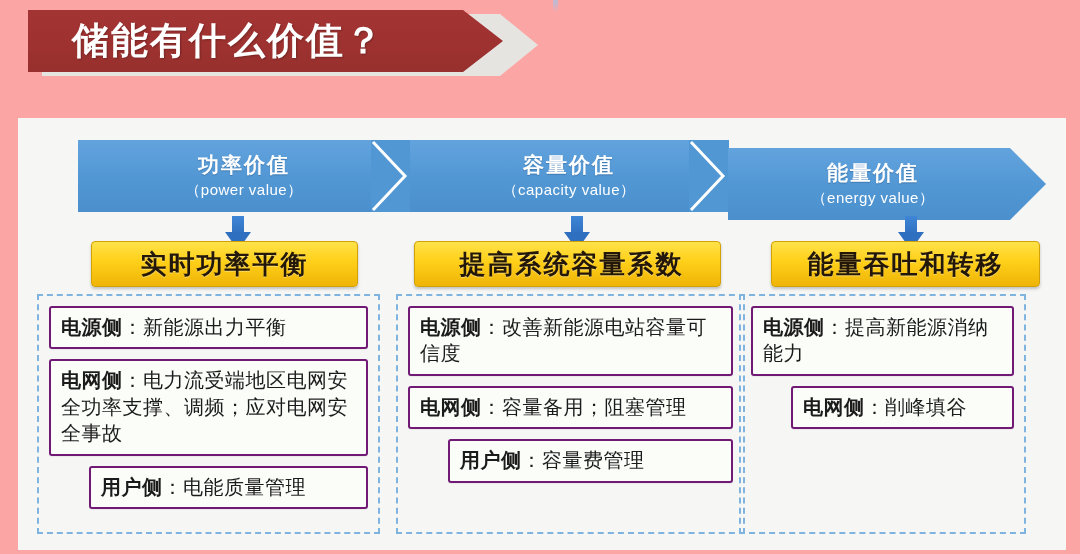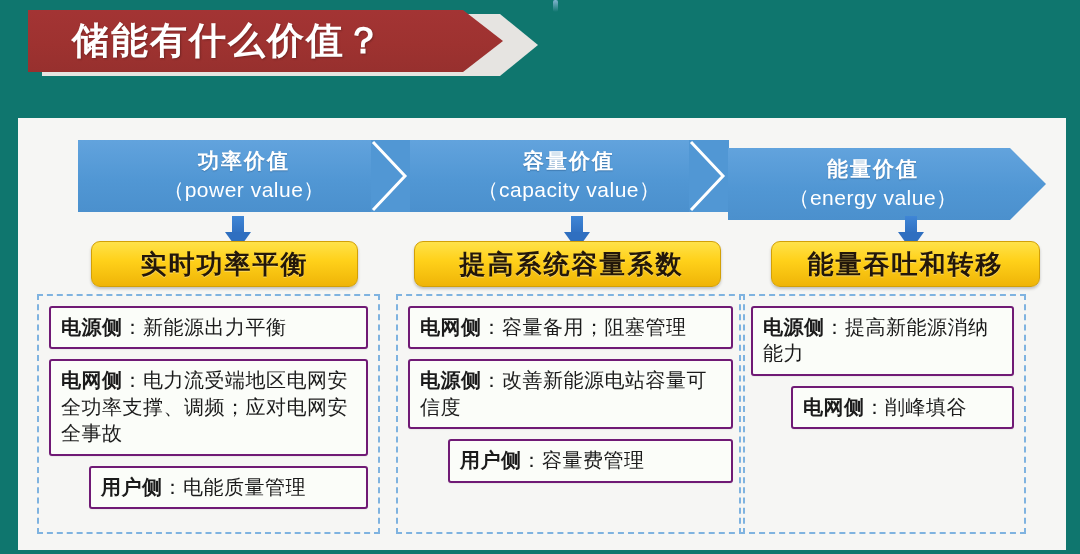--- a/index.html
+++ b/index.html
@@ -14,21 +14,21 @@
     overflow: hidden;
     position: relative;
   }
 
   
   #slide {
     position: absolute;
     left: 0; top: 0;
     width: 1080px;
     height: 554px;
-    background: #0f766e;
+    background: #fca5a5;
   }
 
   
   #title-banner {
     position: absolute;
     left: 18px;
     top: 10px;
     width: 505px;
     height: 66px;
   }
@@ -121,21 +121,21 @@
     pointer-events: none;
   }
   .value-cn {
     font-size: 21px;
     font-weight: bold;
     letter-spacing: 2px;
     line-height: 1.15;
     text-shadow: 0 1px 1px rgba(20,60,100,0.35);
   }
   .value-en {
-    font-size: 21px;
+    font-size: 15px;
     font-weight: normal;
     letter-spacing: 0.5px;
     line-height: 1.3;
     margin-top: 3px;
   }
   .seg3 .value-cn, .seg3 .value-en { margin-right: 28px; }
 
   
   .arrow-down {
     position: absolute;
@@ -158,21 +158,21 @@
     height: 0;
     border-left: 13px solid transparent;
     border-right: 13px solid transparent;
     border-top: 18px solid #2f6fc0;
   }
 
   
   .yellow-box {
     position: absolute;
     height: 44px;
-    border-radius: 9px;
+    border-radius: 4px;
     background: linear-gradient(180deg, #ffe24a 0%, #ffd11a 42%, #efb407 100%);
     border: 1px solid #d2a007;
     box-shadow: 0 2px 3px rgba(0,0,0,0.22);
     display: flex;
     align-items: center;
     justify-content: center;
   }
   .yellow-text {
     font-size: 26px;
     font-weight: bold;
@@ -288,26 +288,26 @@
       <div class="item-box">
         <div class="item-text">
           <b>用户侧</b><span>：</span><span>电能质量管理</span>
         </div>
       </div>
     </div>
 
     <div class="col-group" style="left:378px; top:176px; width:349px; height:240px;">
       <div class="item-box">
         <div class="item-text">
+          <b>电源侧</b><span>：</span><span>改善新能源电站容量可信度</span>
+        </div>
+      </div>
+      <div class="item-box">
+        <div class="item-text">
           <b>电网侧</b><span>：</span><span>容量备用；阻塞管理</span>
-        </div>
-      </div>
-      <div class="item-box">
-        <div class="item-text">
-          <b>电源侧</b><span>：</span><span>改善新能源电站容量可信度</span>
         </div>
       </div>
       <div class="item-box">
         <div class="item-text">
           <b>用户侧</b><span>：</span><span>容量费管理</span>
         </div>
       </div>
     </div>
 
     <div class="col-group" style="left:721px; top:176px; width:287px; height:240px;">

